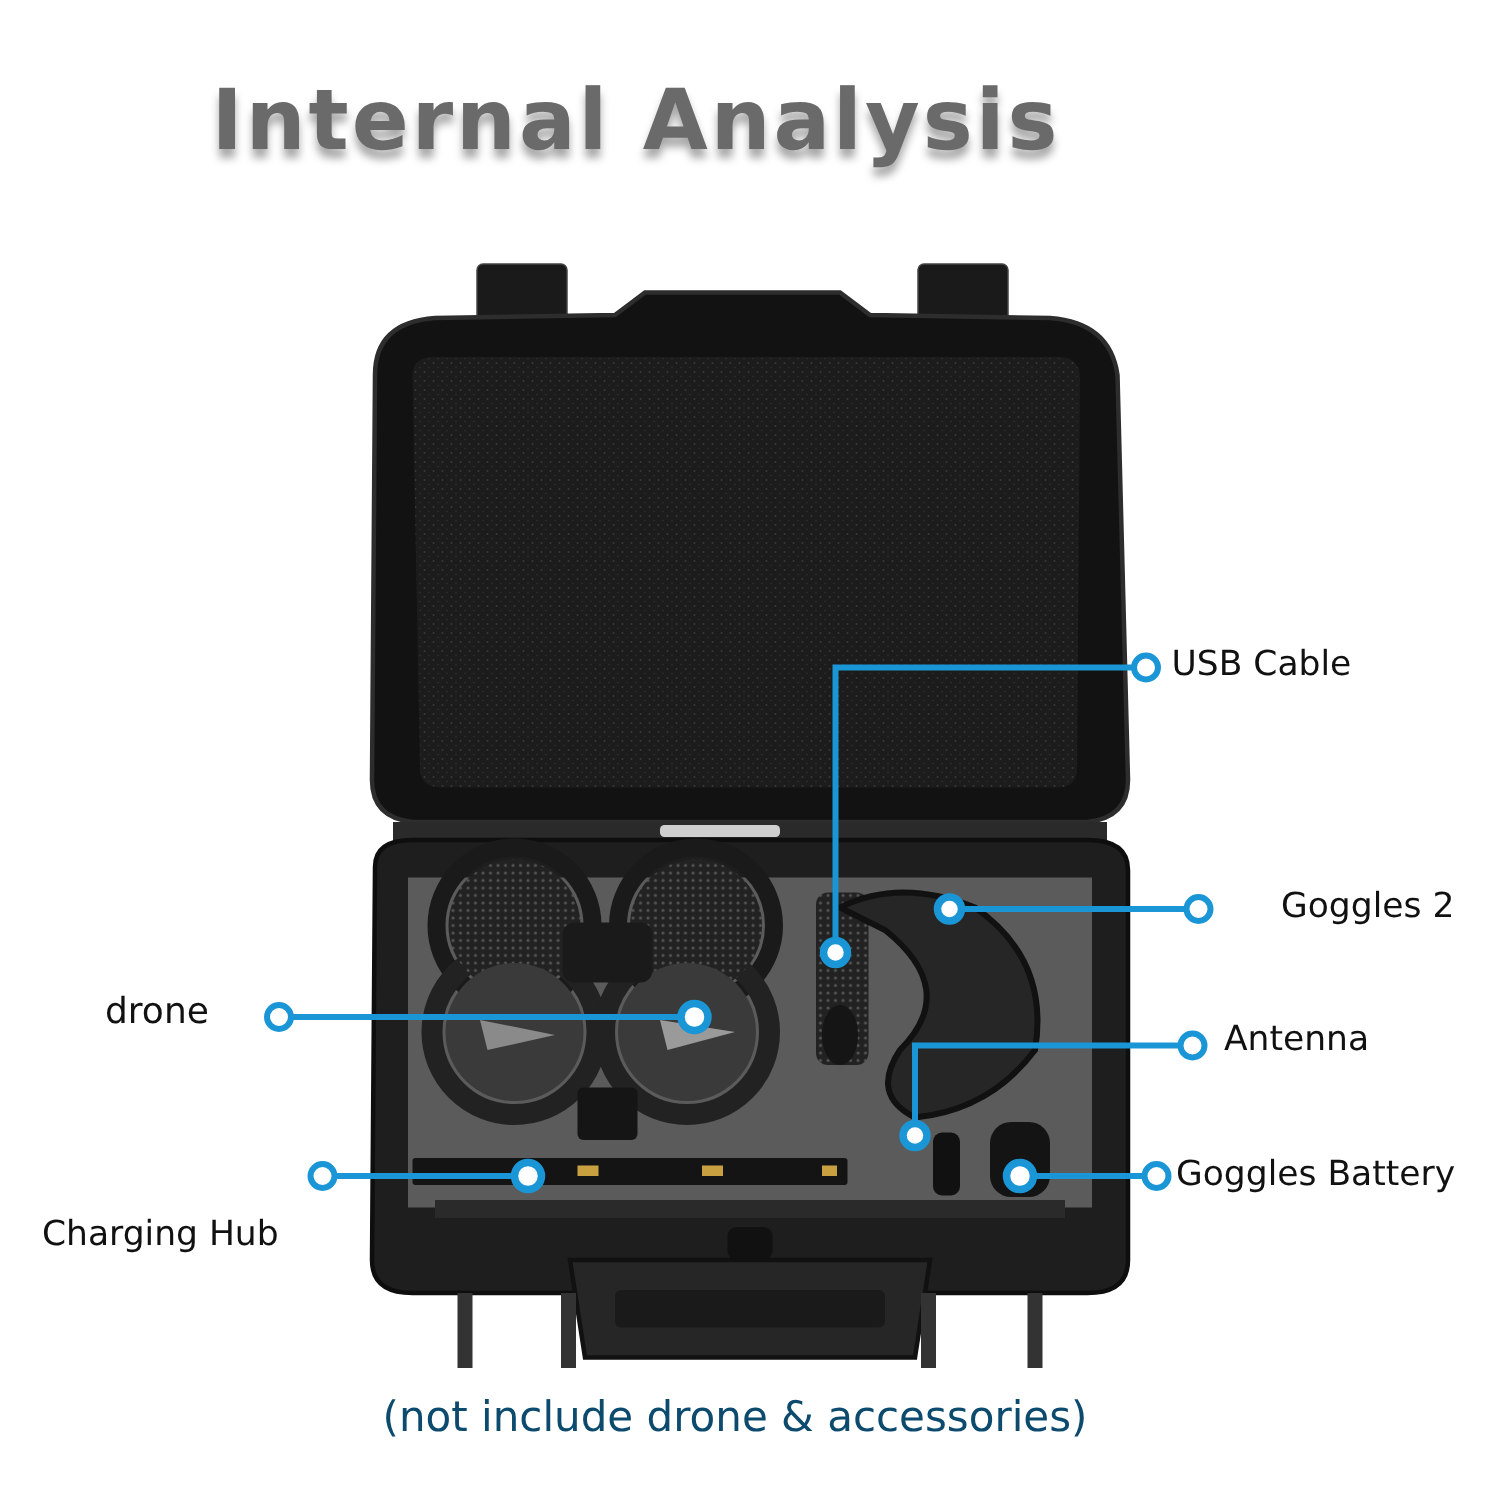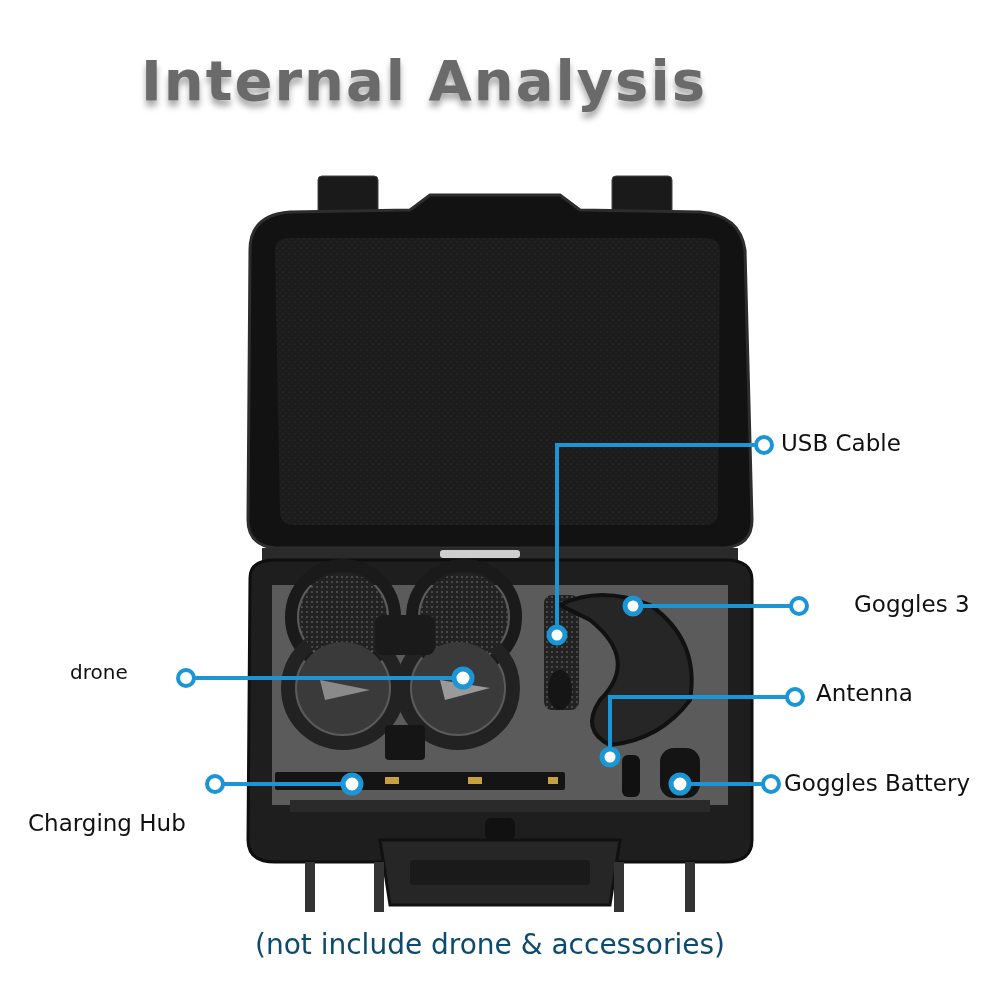--- a/index.html
+++ b/index.html
@@ -110,19 +110,19 @@
     <circle cx="764" cy="445" r="8"></circle>
     <circle cx="799" cy="606" r="8"></circle>
     <circle cx="186" cy="678" r="8"></circle>
     <circle cx="795" cy="697" r="8"></circle>
     <circle cx="215" cy="784" r="8"></circle>
     <circle cx="771" cy="784" r="8"></circle>
   </g>
 </svg>
 
 <div class="lbl" style="left:781px;top:430px;">USB Cable</div>
-<div class="lbl" style="left:854px;top:591px;">Goggles 3</div>
-<div class="lbl" style="left:70px;top:660px;font-size:20px;">drone</div>
+<div class="lbl" style="left:854px;top:591px;">Goggles 2</div>
+<div class="lbl" style="left:70px;top:660px;font-size:24px;">drone</div>
 <div class="lbl" style="left:816px;top:680px;">Antenna</div>
 <div class="lbl" style="left:28px;top:768px;font-size:23px;margin-top:42px;">Charging Hub</div>
 <div class="lbl" style="left:784px;top:770px;">Goggles Battery</div>
 
 <div class="caption">(not include drone &amp; accessories)</div>
 
 </body></html>

